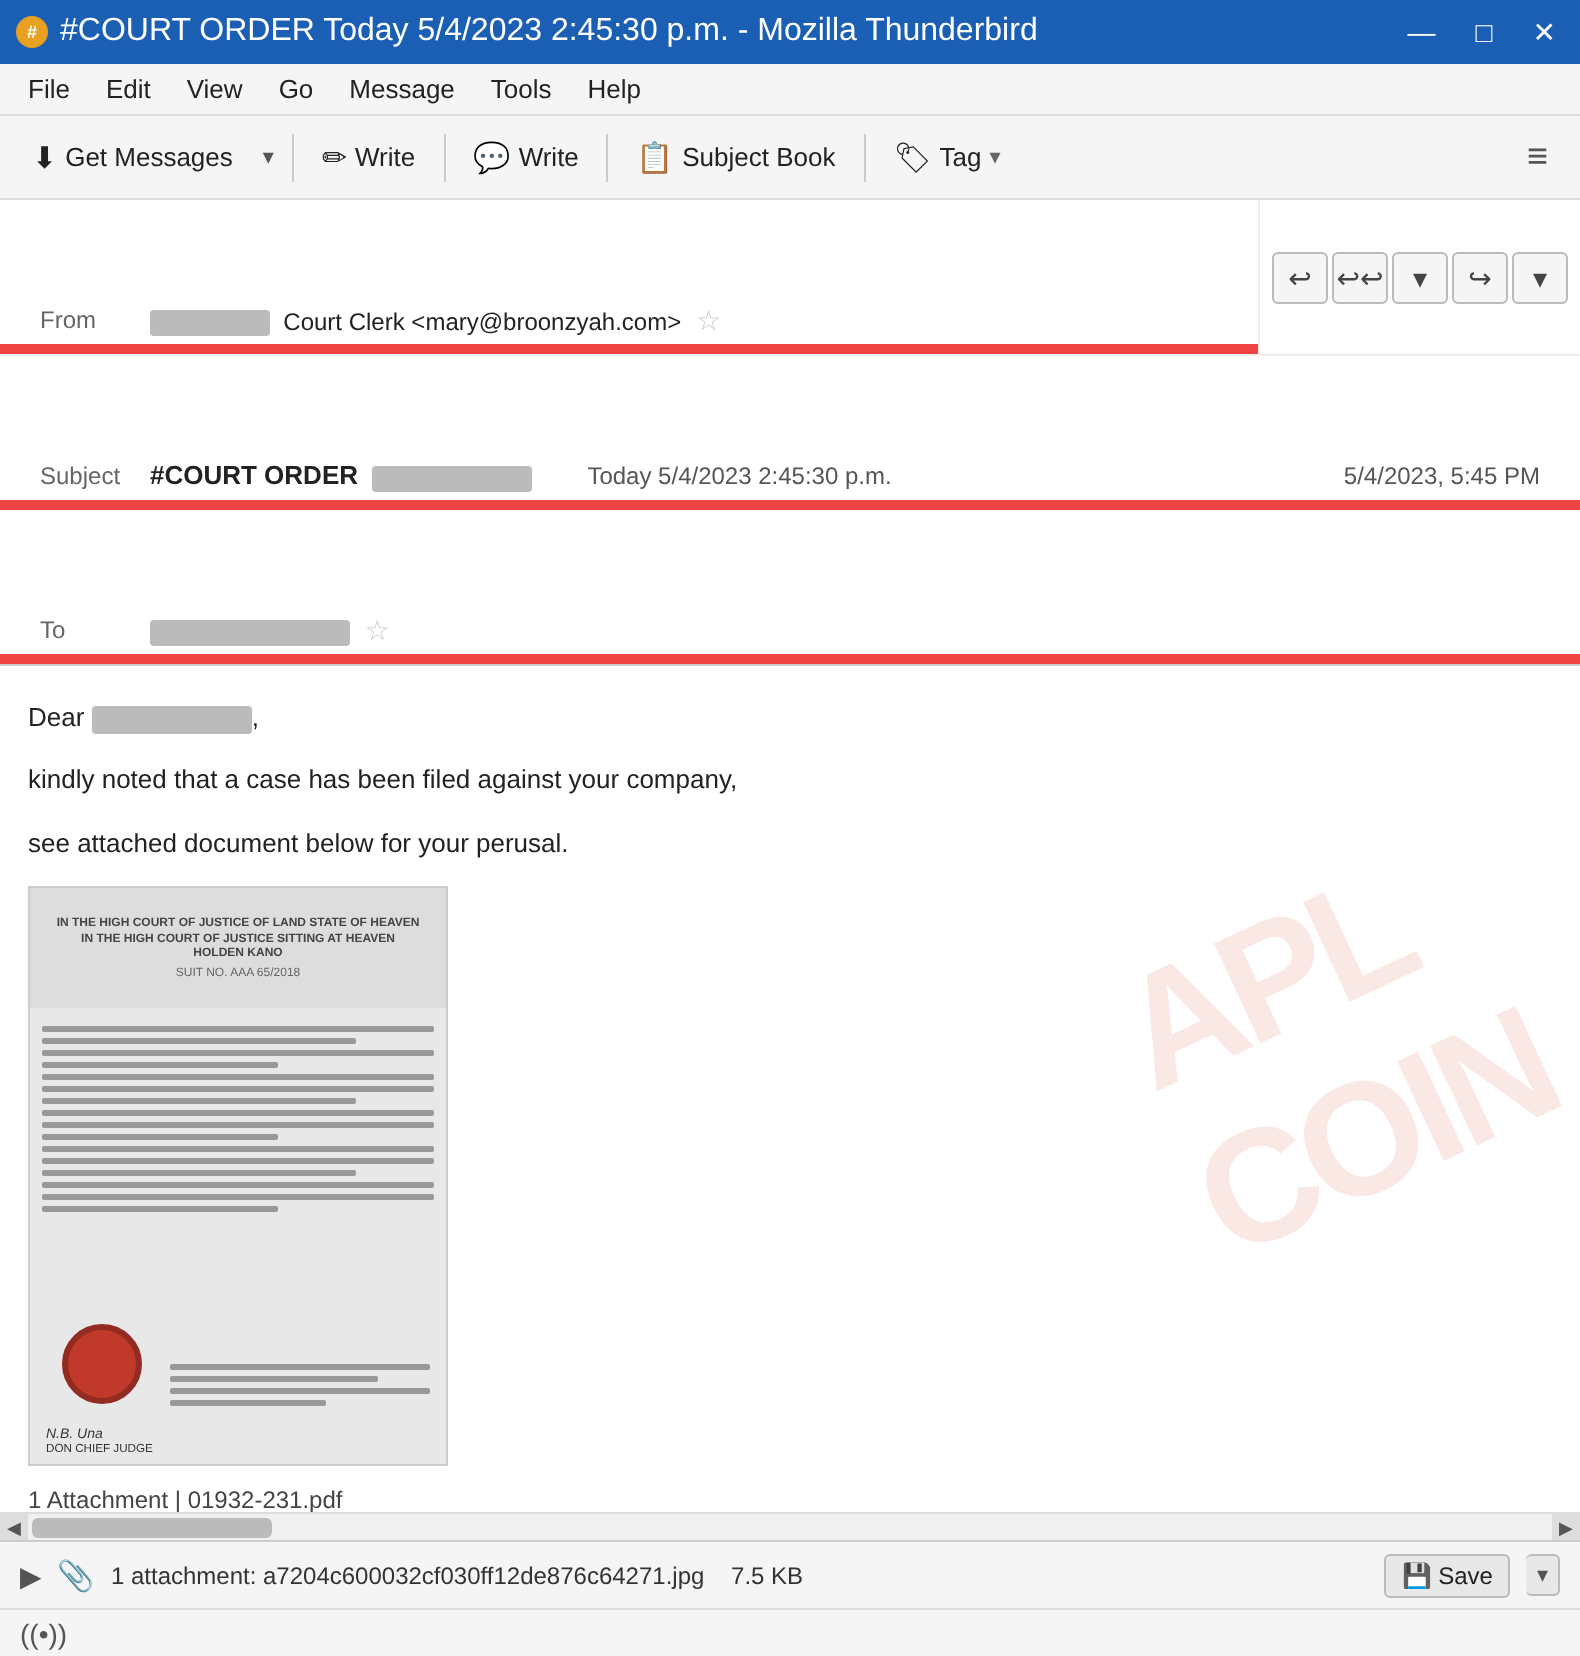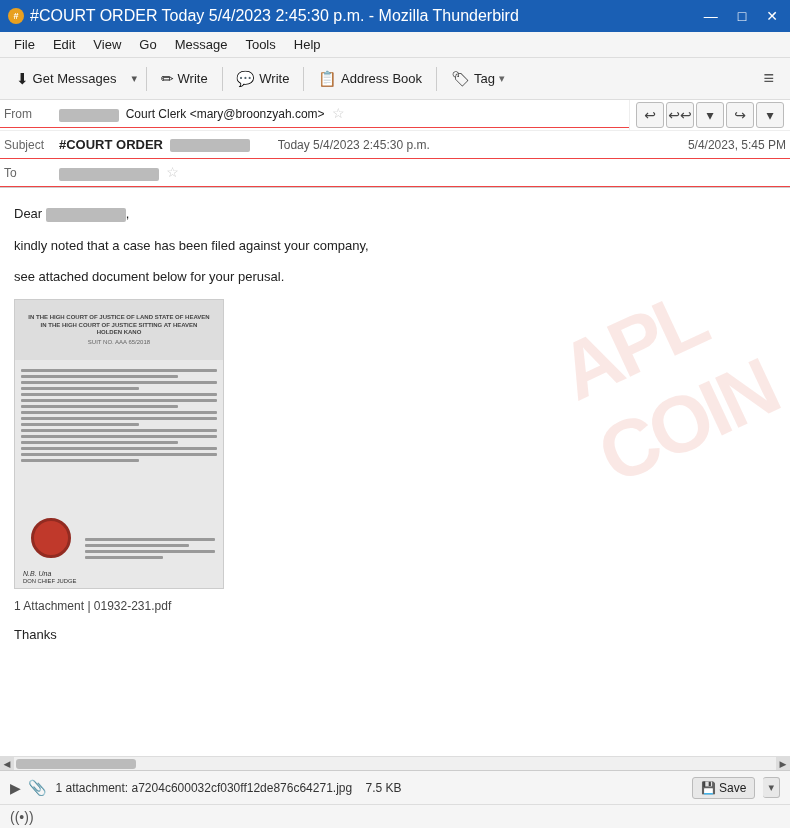--- a/index.html
+++ b/index.html
@@ -122,23 +122,24 @@
       cursor: pointer;
       font-size: 18px;
       color: #555;
       background: transparent;
       border: none;
       border-radius: 4px;
     }
     .header-row {
       display: flex;
       align-items: center;
-      padding: 4px 4px;
-      border-bottom: 1px solid #ef4444;
+      padding: 4px 20px;
+      border-bottom: 5px solid #ef4444;
       min-height: 28px;
+      margin-top: 48px;
     }
     .header-label {
       color: #666;
       font-size: 12px;
       width: 55px;
       flex-shrink: 0;
     }
     .header-value {
       font-size: 12px;
       color: #222;
@@ -378,21 +379,21 @@
     <span>Write</span>
   </button>
   <div class="toolbar-divider"></div>
   <button class="toolbar-btn">
     <span class="icon">💬</span>
     <span>Write</span>
   </button>
   <div class="toolbar-divider"></div>
   <button class="toolbar-btn">
     <span class="icon">📋</span>
-    <span>Address Book</span>
+    <span>Subject Book</span>
   </button>
   <div class="toolbar-divider"></div>
   <button class="toolbar-btn">
     <span class="icon">🏷</span>
     <span>Tag</span>
     <span style="font-size:11px;color:#666">▾</span>
   </button>
   <div class="toolbar-spacer"></div>
   <button class="hamburger-btn">
     <span>≡</span>

